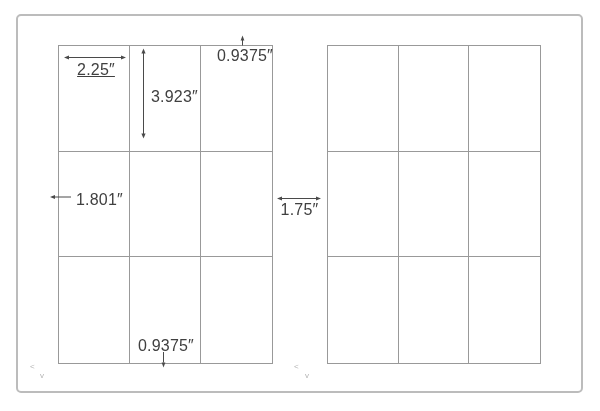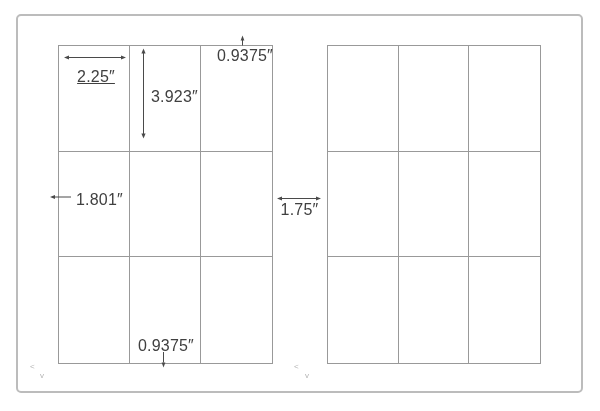--- a/index.html
+++ b/index.html
@@ -117,21 +117,21 @@
       <line x1="281" y1="198.5" x2="317" y2="198.5"></line>
       <polygon points="277,198.5 282,196.4 282,200.6"></polygon>
       <polygon points="321,198.5 316,196.4 316,200.6"></polygon>
     </g>
     <g>
       <line x1="163.5" y1="352" x2="163.5" y2="362.5"></line>
       <polygon points="163.5,367.5 161.6,362.5 165.4,362.5"></polygon>
     </g>
   </svg>
 
-  <div class="dim-label dim-center" style="left:66px;top:68px;width:60px;text-decoration:underline;">2.25″</div>
+  <div class="dim-label dim-center" style="left:66px;top:61px;width:60px;text-decoration:underline;">2.25″</div>
 
   <div class="dim-label" style="left:151px;top:88px;">3.923″</div>
 
   <div class="dim-label dim-center" style="left:216px;top:47px;width:58px;">0.9375″</div>
 
   <div class="dim-label" style="left:76px;top:191px;">1.801″</div>
 
   <div class="dim-label dim-center" style="left:277px;top:201px;width:45px;">1.75″</div>
 
   <div class="dim-label dim-center" style="left:137px;top:337px;width:58px;">0.9375″</div>

